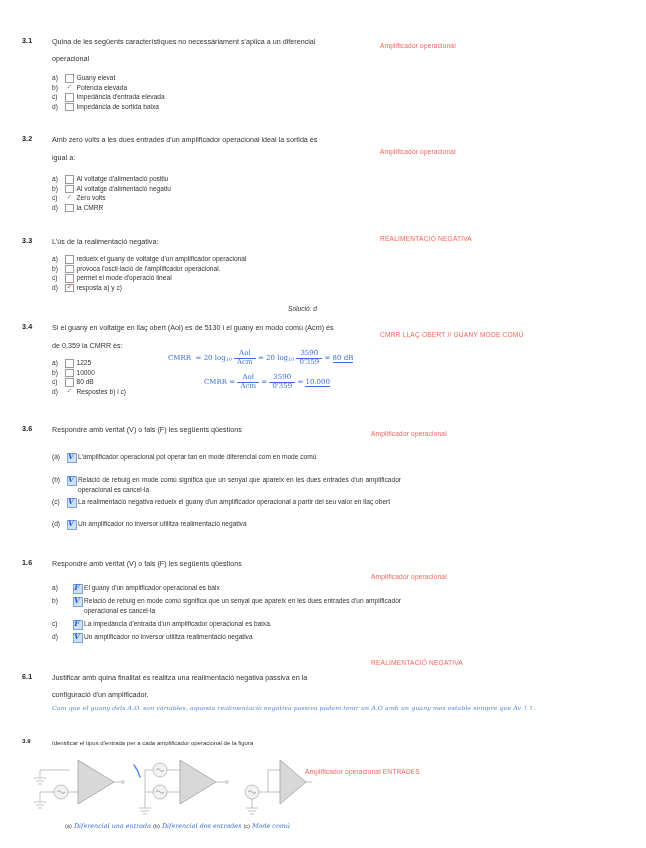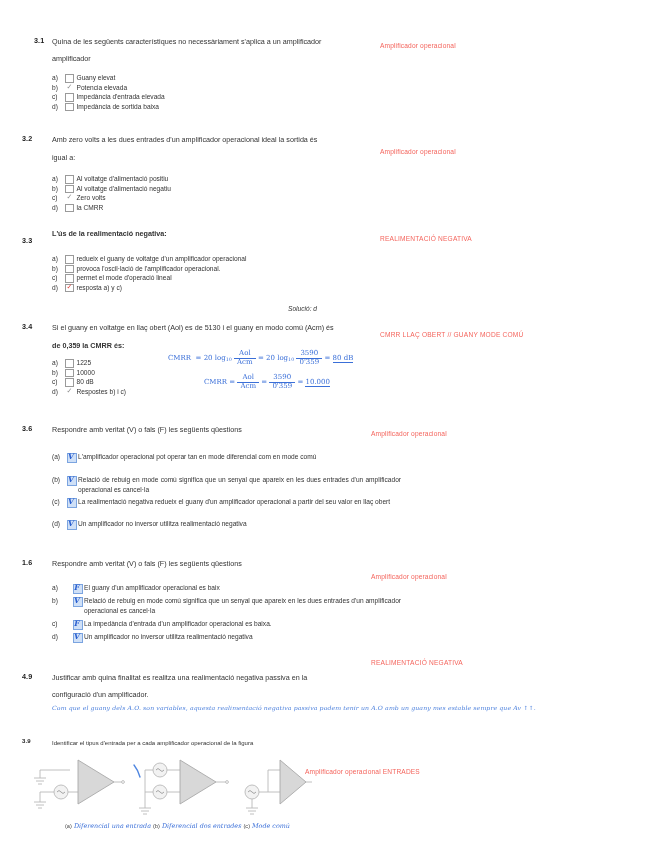--- a/index.html
+++ b/index.html
@@ -58,23 +58,23 @@
     position:absolute;color:#3a6fd8;font-family:"DejaVu Serif",serif;
     font-style:italic;font-size:6.4px;white-space:nowrap;
   }
   .capsmall{color:#444;font-style:normal;font-family:"Liberation Sans",sans-serif;font-size:5.6px;}
 </style>
 </head>
 <body>
 
 <div class="page">
 
-  <div class="qnum" style="left:34px;top:36px;">3.1</div>
-  <div class="qtext" style="left:52px;top:36px;width:330px;">Quina de les següents característiques no necessàriament s'aplica a un amplificador</div>
-  <div class="qtext" style="left:52px;top:53px;width:330px;">amplificador</div>
+  <div class="qnum" style="left:22px;top:36px;">3.1</div>
+  <div class="qtext" style="left:52px;top:36px;width:330px;">Quina de les següents característiques no necessàriament s'aplica a un diferencial</div>
+  <div class="qtext" style="left:52px;top:53px;width:330px;">operacional</div>
   <div class="ann" style="left:380px;top:42px;">Amplificador operacional</div>
 
   <div class="opts" style="left:52px;top:73px;">
     <div class="opt">
       <span class="lab">a)</span>
       <span class="cbox"></span>
       <span class="otxt">Guany elevat</span>
     </div>
     <div class="opt">
       <span class="lab">b)</span>
@@ -119,21 +119,21 @@
       <span class="otxt">Zero volts</span>
     </div>
     <div class="opt">
       <span class="lab">d)</span>
       <span class="cbox"></span>
       <span class="otxt">la CMRR</span>
     </div>
   </div>
 
   <div class="qnum" style="left:22px;top:236px;">3.3</div>
-  <div class="qtext" style="left:52px;top:228px;width:330px;font-weight:bold;">L'ús de la realimentació negativa:</div>
+  <div class="qtext" style="left:52px;top:236px;width:330px;">L'ús de la realimentació negativa:</div>
   <div class="ann caps" style="left:380px;top:235px;">REALIMENTACIÓ NEGATIVA</div>
 
   <div class="opts" style="left:52px;top:254px;">
     <div class="opt">
       <span class="lab">a)</span>
       <span class="cbox"></span>
       <span class="otxt">redueix el guany de voltatge d'un amplificador operacional</span>
     </div>
     <div class="opt">
       <span class="lab">b)</span>
@@ -150,21 +150,21 @@
       <span class="cbox">
           <span class="tick red">✓</span>
         </span>
       <span class="otxt">resposta a) y c)</span>
     </div>
   </div>
   <div class="solucio" style="left:288px;top:305px;">Solució: d</div>
 
   <div class="qnum" style="left:22px;top:322px;">3.4</div>
   <div class="qtext" style="left:52px;top:322px;width:340px;">Si el guany en voltatge en llaç obert (Aol) es de 5130 i el guany en modo comú (Acm) és</div>
-  <div class="qtext" style="left:52px;top:340px;width:340px;font-weight:bold;">de 0,359 la CMRR és:</div>
+  <div class="qtext" style="left:52px;top:340px;width:340px;">de 0,359 la CMRR és:</div>
   <div class="ann caps" style="left:380px;top:331px;">CMRR LLAÇ OBERT //  GUANY MODE COMÚ</div>
 
   <div class="opts" style="left:52px;top:358px;">
     <div class="opt">
       <span class="lab">a)</span>
       <span class="cbox"></span>
       <span class="otxt">1225</span>
     </div>
     <div class="opt">
       <span class="lab">b)</span>
@@ -274,21 +274,21 @@
     <span class="bdy" style="left:32px;width:317px;">La impedància d'entrada d'un amplificador operacional es baixa.</span>
   </div>
   <div class="vopt" style="left:52px;top:632px;width:345px;height:12px;">
     <span class="lab">d)</span>
     <span class="hw-box" style="left:21px;top:0.5px;"></span>
     <span class="hw-glyph" style="left:21px;top:0px;">V</span>
     <span class="bdy" style="left:32px;width:317px;">Un amplificador no inversor utilitza realimentació negativa</span>
   </div>
 
   <div class="ann caps" style="left:371px;top:659px;">REALIMENTACIÓ NEGATIVA</div>
-  <div class="qnum" style="left:22px;top:672px;">4.9</div>
+  <div class="qnum" style="left:22px;top:672px;">6.1</div>
   <div class="qtext" style="left:52px;top:672px;width:340px;">Justificar amb quina finalitat es realitza una realimentació negativa passiva en la</div>
   <div class="qtext" style="left:52px;top:689px;width:340px;">configuració d'un amplificador.</div>
   <div class="hwline" style="left:52px;top:704px;">Com que el guany dels A.O. son variables, aquesta realimentació negativa passiva podem tenir un A.O amb un guany mes estable sempre que Av ↑↑.</div>
 
   <div class="qnum" style="left:22px;top:738px;font-size:6px;">3.9</div>
   <div class="qtext qtext-sm" style="left:52px;top:738px;width:330px;">Identificar el tipus d'entrada per a cada amplificador operacional de la figura</div>
   <div class="ann" style="left:305px;top:768px;">Amplificador operacional ENTRADES</div>
 
   <div style="position:absolute;left:30px;top:752px;width:280px;height:68px;">
     <svg width="280" height="68" viewBox="0 0 280 68">

